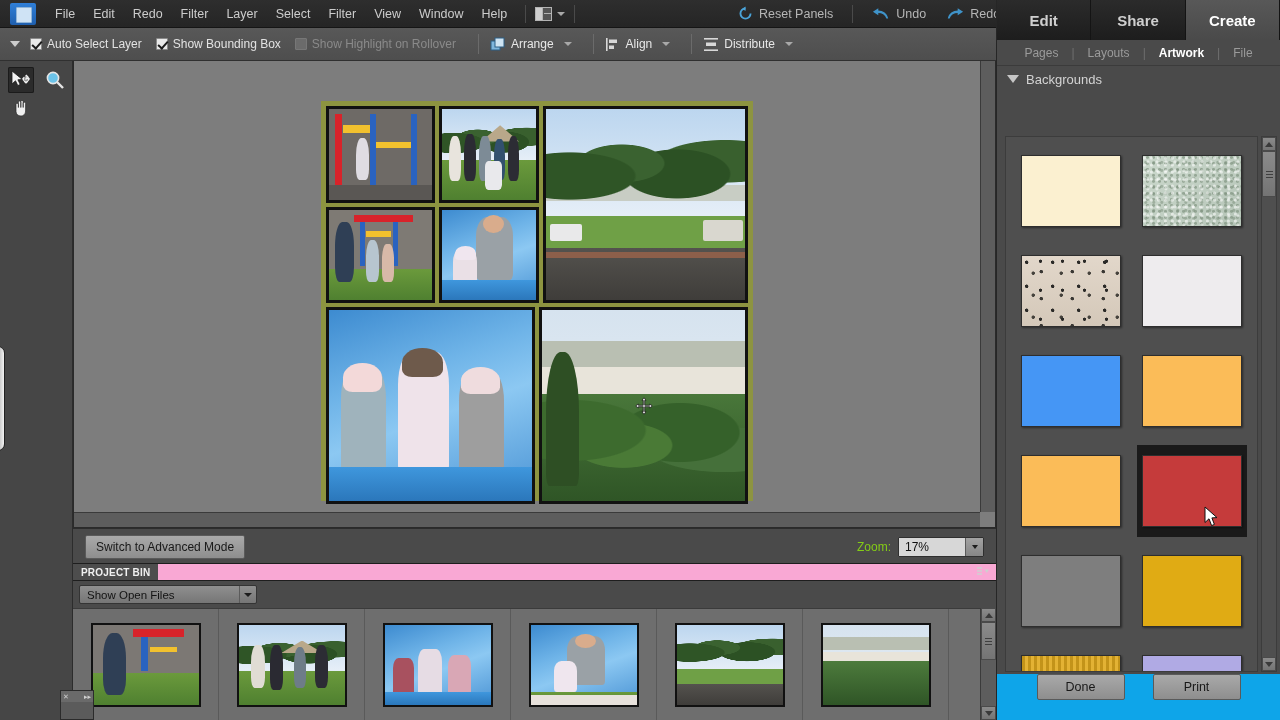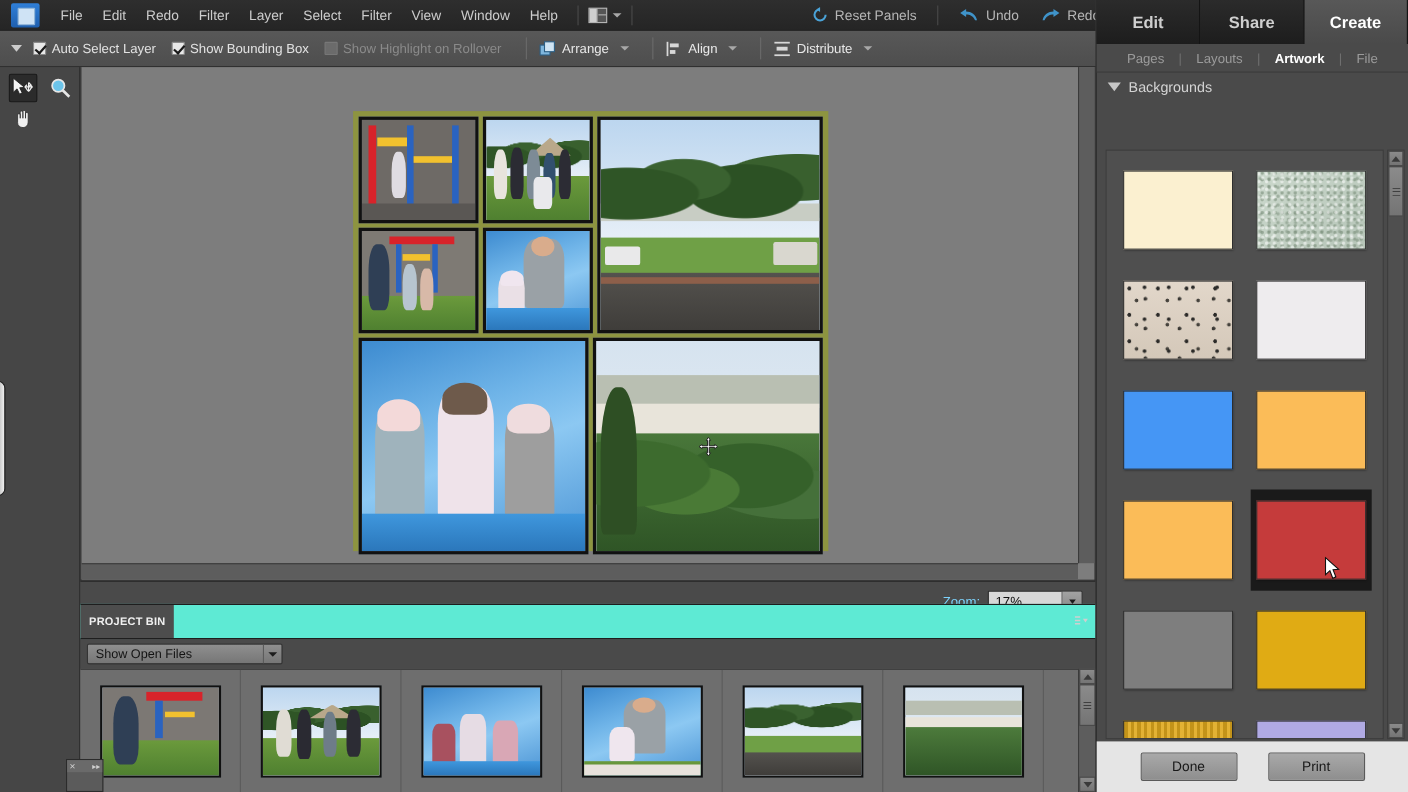--- a/index.html
+++ b/index.html
@@ -178,36 +178,36 @@
     position: absolute; left: 73px; right: 284px; bottom: 156px; height: 36px;
     background: #4a4a4a; border-top: 1px solid #2c2c2c;
     display: flex; align-items: center; padding: 0 12px;
   }
   .btn3d {
     background: linear-gradient(#a9a9a9, #8e8e8e); border: 1px solid #5a5a5a;
     border-radius: 2px; color: #181818; font-size: 12px;
     padding: 4px 10px; cursor: default; white-space: nowrap;
   }
   .zoom-area { margin-left: auto; display: flex; align-items: center; gap: 7px; }
-  .zoom-label { color: #7dd3fc; font-size: 12px; }
+  .zoom-label { color: #84cc16; font-size: 12px; }
   .zoom-field {
     display: flex; align-items: center; background: #d7d7d7;
     border: 1px solid #2f2f2f; border-radius: 1px; height: 20px;
   }
   .zoom-val { color: #101010; font-size: 12px; padding: 0 6px; width: 66px; }
   .zoom-drop {
     width: 18px; height: 18px; background: linear-gradient(#a2a2a2,#868686);
     border-left: 1px solid #5a5a5a; display: flex;
     align-items: center; justify-content: center;
   }
 
   
   .binbar {
-    position: absolute; left: 73px; right: 284px; bottom: 139px; height: 32px;
-    background: #5eead4; border-top: 1px solid #1e1e1e; border-bottom: 1px solid #1e1e1e;
+    position: absolute; left: 73px; right: 284px; bottom: 139px; height: 18px;
+    background: #f9a8d4; border-top: 1px solid #1e1e1e; border-bottom: 1px solid #1e1e1e;
     display: flex; align-items: center;
   }
   .bin-tab {
     background: #4d4d4d; color: #f0f0f0; font-size: 10px; font-weight: bold;
     letter-spacing: 0.2px; padding: 2px 8px; height: 100%;
     display: flex; align-items: center; cursor: default;
   }
   .bin-menu-ic { margin-left: auto; margin-right: 6px; }
   .binpanel {
     position: absolute; left: 73px; right: 284px; bottom: 0; height: 139px;
@@ -332,22 +332,22 @@
     background: #e0a91d;
     background-image: repeating-linear-gradient(90deg,
       rgba(0,0,0,.13) 0 3px, rgba(255,255,255,.10) 3px 6px);
   }
   .rp-scroll {
     position: absolute; right: 3px; top: 136px; bottom: 48px; width: 16px;
     background: #4f4f4f; border: 1px solid #3c3c3c;
   }
   .rp-buttons {
     position: absolute; left: 0; right: 0; bottom: 0; height: 46px;
-    display: flex; align-items: center; justify-content: center; gap: 28px;
-    background: #e5e5e5;
+    display: flex; align-items: flex-start; justify-content: center; gap: 28px;
+    background: #0ea5e9;
   }
   .rp-buttons .btn3d { width: 88px; text-align: center; padding: 5px 0; font-size: 12.5px; }
   .mouse-cursor { position: absolute; z-index: 40; pointer-events: none; }
 </style>
 </head>
 <body>
 
 <div id="app">
 
   <div class="menubar">
@@ -592,20 +592,21 @@
           </svg>
         </div>
       </div>
     </div>
 
     <div class="cv-scroll-v"></div>
     <div class="cv-scroll-h"></div>
   </div>
 
   <div class="statusbar">
+    <div class="btn3d">Switch to Advanced Mode</div>
     <div class="zoom-area">
       <span class="zoom-label">Zoom:</span>
       <span class="zoom-field">
         <span class="zoom-val">17%</span>
         <span class="zoom-drop">
           <span class="caret-dn" style="margin:0;border-top-color:#1c1c1c;border-left-width:3.5px;border-right-width:3.5px;"></span>
         </span>
       </span>
     </div>
   </div>

